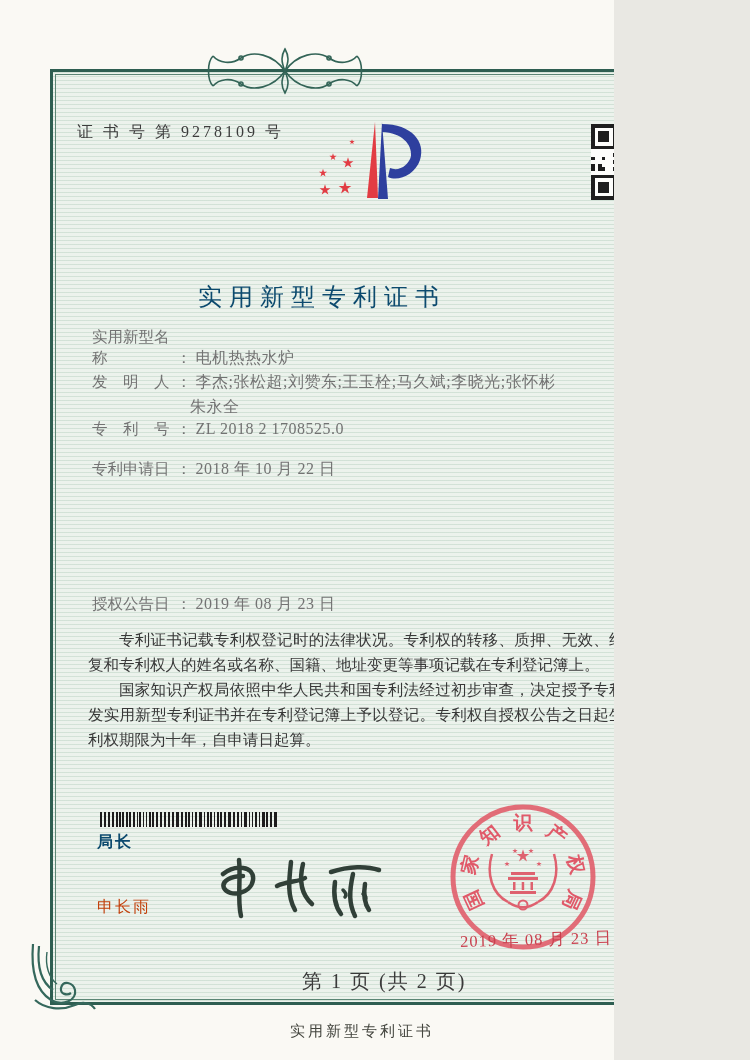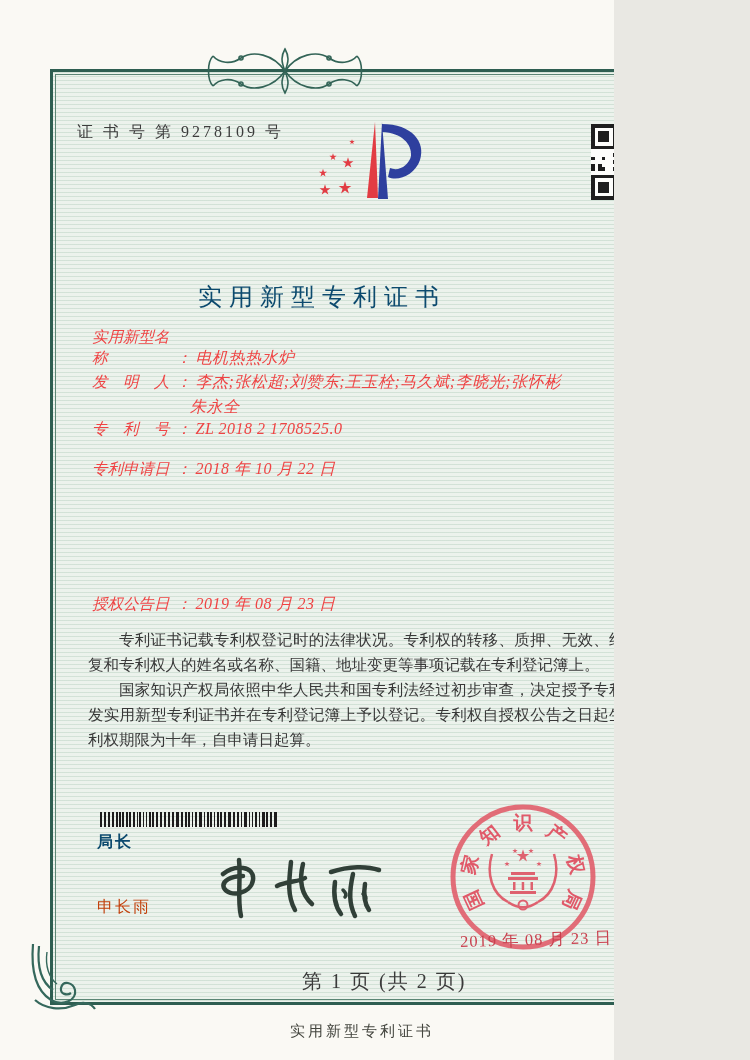--- a/index.html
+++ b/index.html
@@ -6,21 +6,21 @@
   .page{position:relative;width:614px;height:1060px;background:#faf9f4;overflow:hidden;
         font-family:"Liberation Serif","DejaVu Serif",serif;color:#333;}
   .frame{position:absolute;left:50px;top:69px;width:638px;height:930px;
          border:3px solid #2e5e51;
          background-color:#ecf2ec;
          background-image:repeating-linear-gradient(180deg, rgba(118,168,138,.22) 0 1px, rgba(255,255,255,0) 1px 4px);}
   .frame::after{content:"";position:absolute;inset:2px;border:1px solid #5b8574;pointer-events:none;}
   .abs{position:absolute;white-space:nowrap;}
   .cert-no{left:77px;top:122px;font-size:16px;letter-spacing:3px;color:#3c3c3c;}
   .doc-title{left:198px;top:237px;font-size:24px;letter-spacing:7px;color:#0c4a6e;font-weight:500;margin-top:44px;}
-  .row{position:absolute;left:92px;font-size:16px;color:#ef4444;font-style:italic;}
+  .row{position:absolute;left:92px;font-size:16px;color:#737373;}
   .flabel{display:inline-block;width:84px;font-size:15.5px;vertical-align:bottom;}
   .colon{font-size:15.5px;}
   .fval{font-size:16px;letter-spacing:.5px;}
   .row .right{position:absolute;left:283px;top:0;white-space:nowrap;}
   .paras{position:absolute;left:88px;top:627px;width:584px;font-size:15.5px;line-height:25px;
          text-align:justify;color:#383838;}
   .paras p{margin:0;text-indent:2em;}
   .director{left:97px;top:832px;font-size:16px;letter-spacing:2px;color:#0c4a6e;
             font-family:"Liberation Sans","DejaVu Sans",sans-serif;font-weight:bold;}
   .director2{left:97px;top:897px;font-size:16px;letter-spacing:2px;color:#c2410c;

